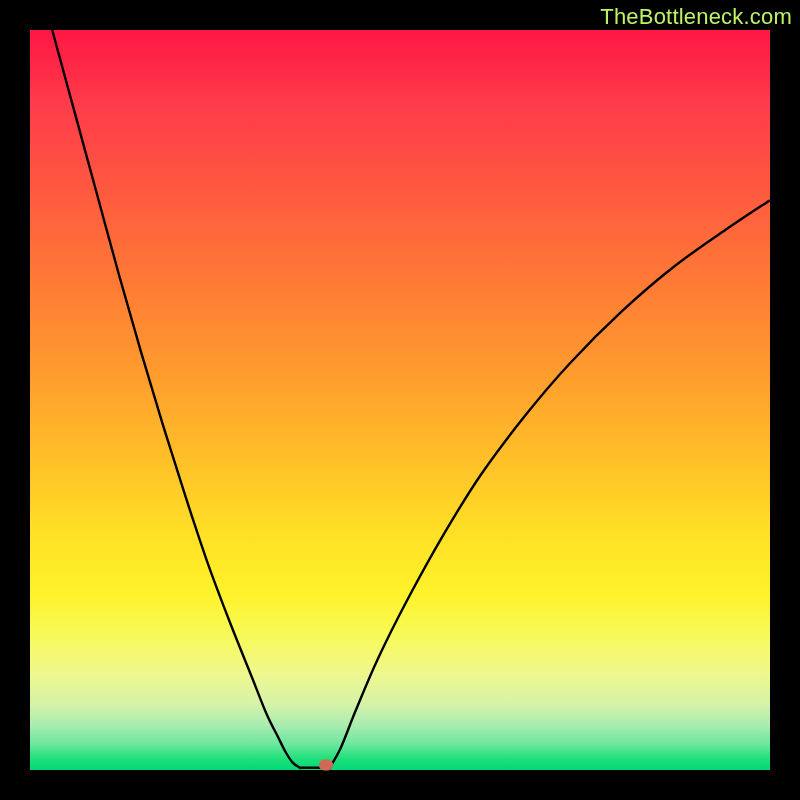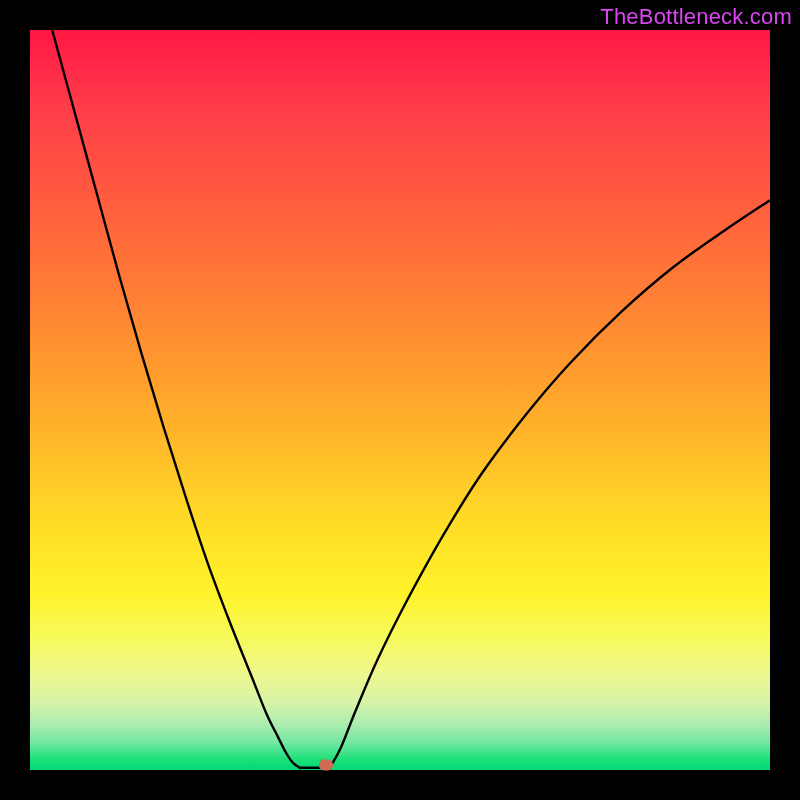--- a/index.html
+++ b/index.html
@@ -40,21 +40,21 @@
       #a8ecb0 94%,
       #6de79e 96.5%,
       #1ee07a 98.5%,
       #00d977 100%
     );
   }
   .watermark {
     position: absolute;
     top: 4px;
     right: 8px;
-    color: #d946ef;
+    color: #bef264;
     font-size: 22px;
     font-weight: 500;
     letter-spacing: 0.2px;
     user-select: none;
   }
   svg.curve {
     position: absolute;
     left: 0;
     top: 0;
     width: 740px;

